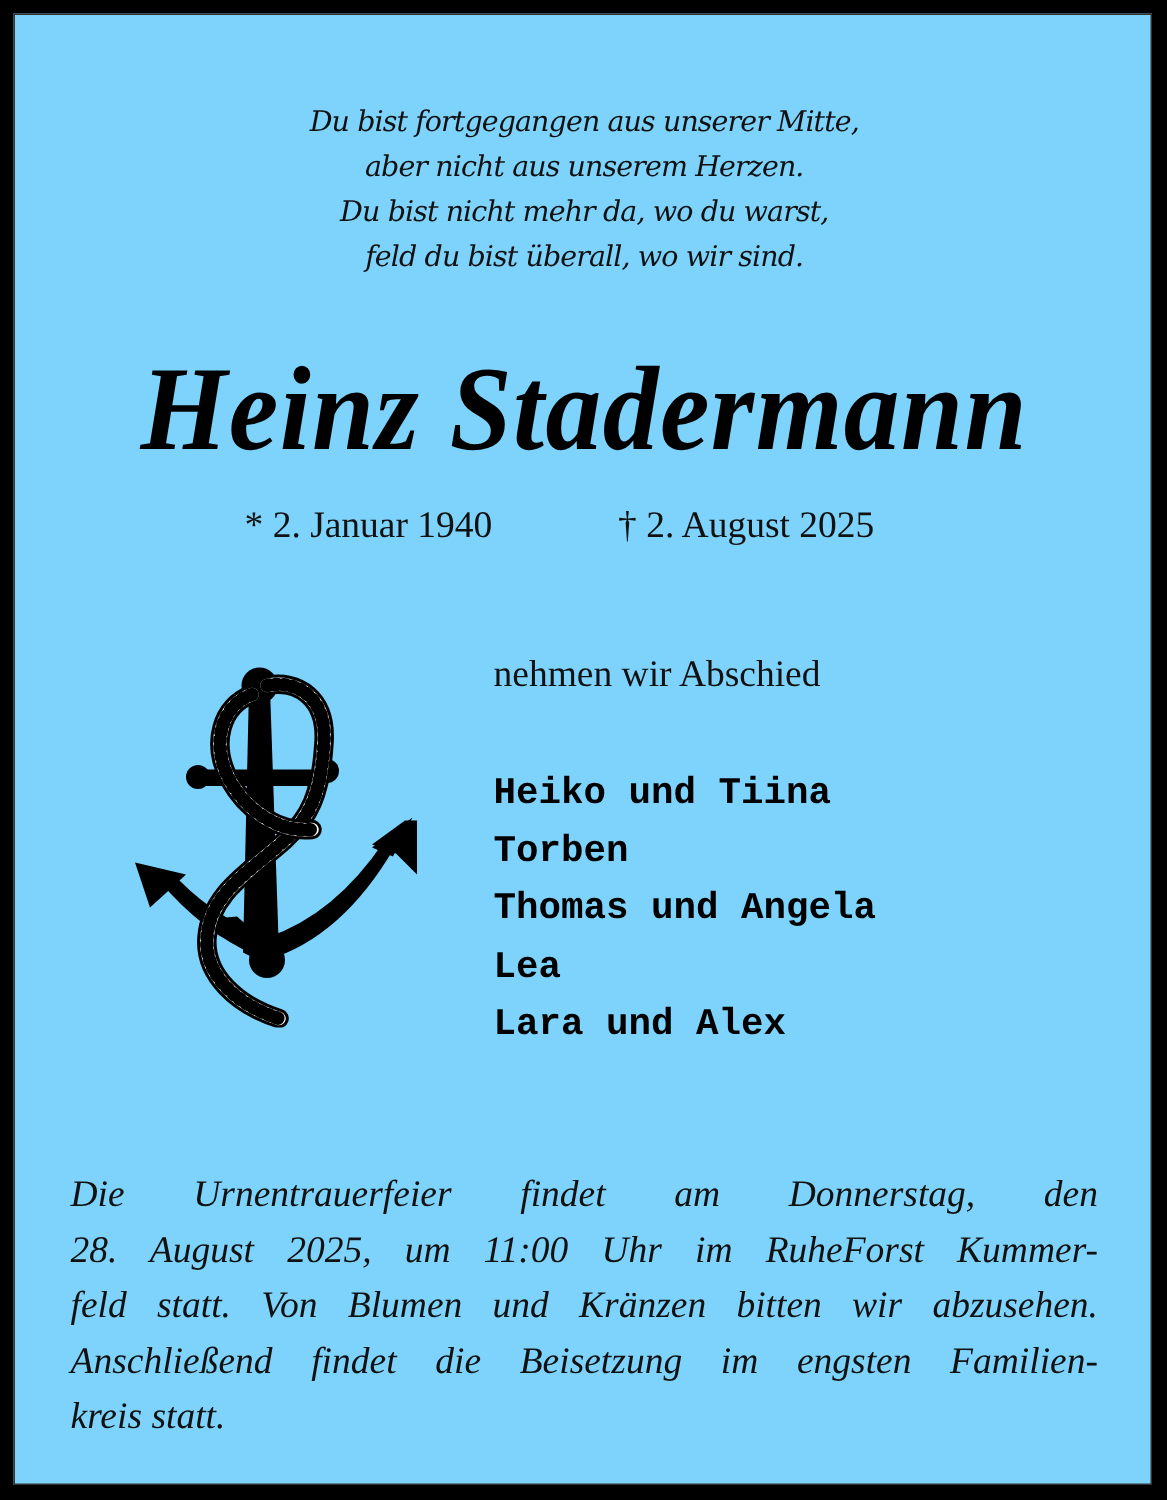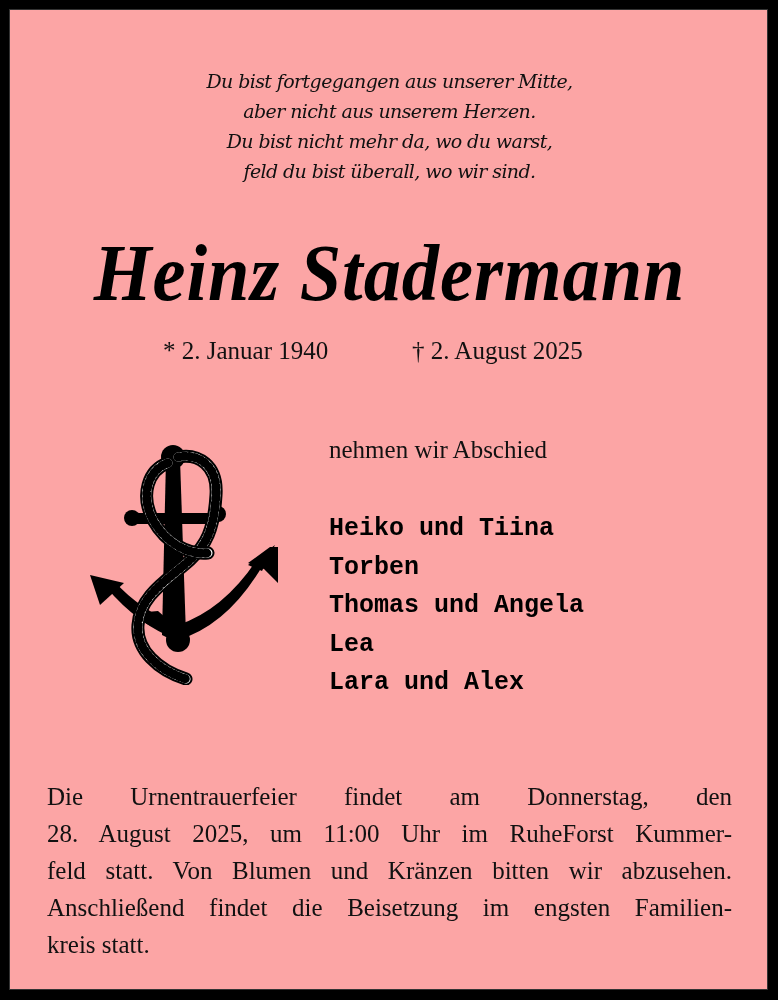--- a/index.html
+++ b/index.html
@@ -1,19 +1,19 @@
 <!DOCTYPE html>
 <html><head>
   <meta charset="utf-8">
   <style>
     html, body { margin: 0; padding: 0; background: #000; }
     body { width: 778px; height: 1000px; position: relative; overflow: hidden; }
     .card {
       position: absolute; left: 9px; top: 9px; width: 759px; height: 981px;
-      background: #fca5a5; border: 1px solid #333; box-sizing: border-box;
+      background: #7dd3fc; border: 1px solid #333; box-sizing: border-box;
     }
     .poem {
       position: absolute; left: 0; top: 56px; width: 759px; text-align: center;
       font-family: "DejaVu Serif", serif; font-style: italic; font-size: 19px;
       line-height: 30px; color: #111; letter-spacing: -0.6px;
     }
     .poem div { white-space: nowrap; }
     .name {
       position: absolute; left: 0; top: 218px; width: 759px; text-align: center;
       font-family: "Liberation Serif", serif; font-style: italic; font-weight: bold;
@@ -34,21 +34,21 @@
       font-family: "Liberation Serif", serif; font-size: 25px; line-height: 32px; color: #111;
     }
     .mourners {
       position: absolute; left: 319px; top: 500px; width: 420px;
       font-family: Liberation Mono, monospace; font-weight: bold; font-size: 25px;
       line-height: 38.5px; color: #000;
     }
     .notice {
       position: absolute; left: 37px; top: 768px; width: 685px;
       font-family: "Liberation Serif", serif; font-size: 25px; line-height: 37px;
-      color: #111; text-align: justify;
+      color: #111; text-align: justify; font-style: italic;
     }
     .notice .ln { display: block; text-align: justify; text-align-last: justify; white-space: nowrap; }
     .notice .ln.last { text-align-last: left; }
   </style>
 </head>
 <body>
 
 <div class="card">
 
   <div class="poem">

